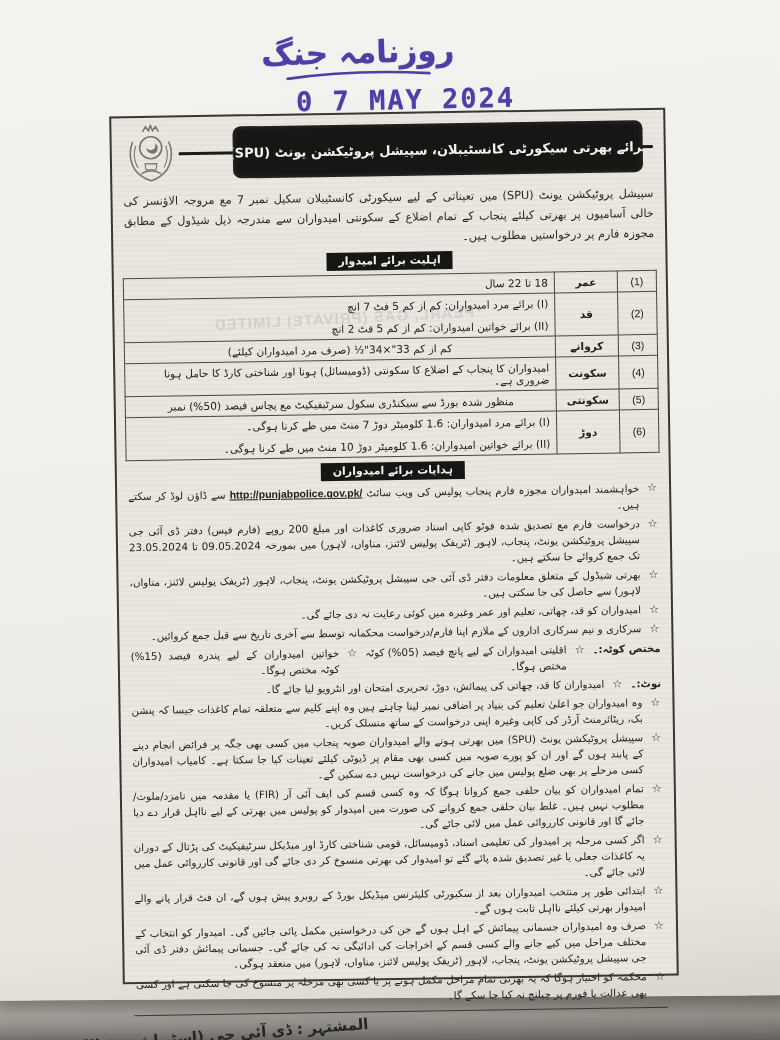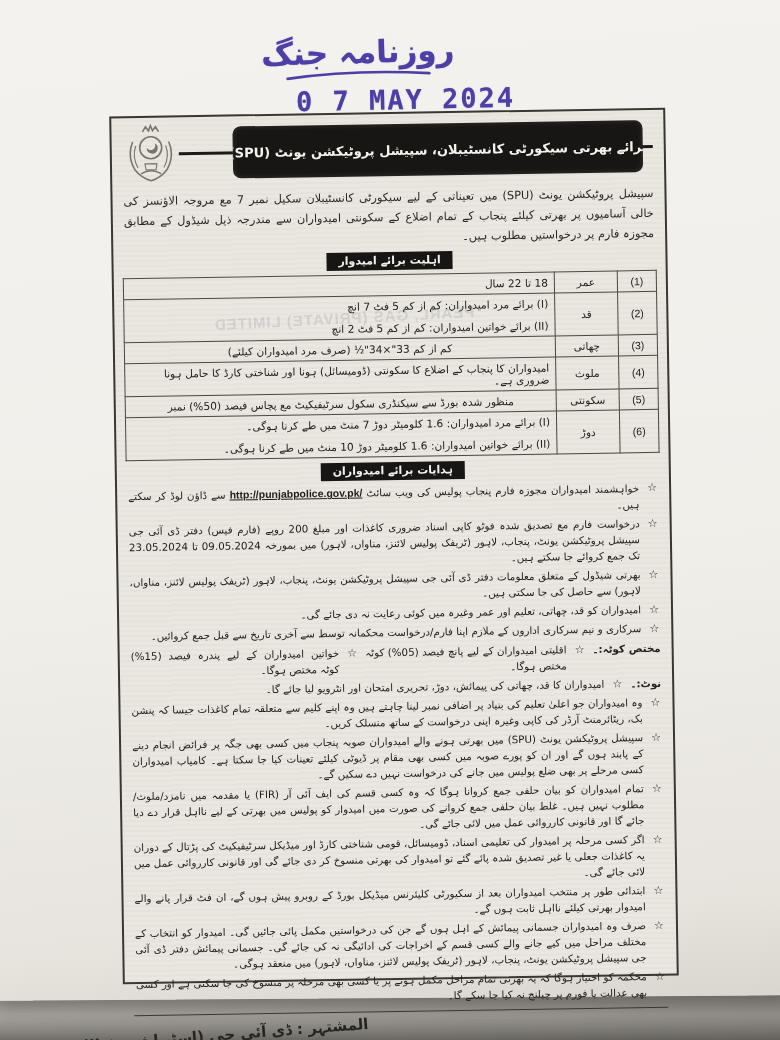--- a/index.html
+++ b/index.html
@@ -77,21 +77,21 @@
     font-size:11px;text-align:center;
     width:max-content;margin:5px auto 4px auto;padding:2px 12px 3px 12px;
   }
   
   table.elig{
     width:100%;border-collapse:collapse;border:1.5px solid #3a3732;
     font-size:10.6px;
   }
   table.elig td{border:1px solid #4a473f;padding:4px 6px;vertical-align:middle;}
   td.num{width:26px;text-align:center;font-family:"Liberation Sans",sans-serif;direction:ltr;}
-  td.lbl{width:50px;text-align:center;font-weight:normal;}
+  td.lbl{width:50px;text-align:center;font-weight:bold;}
   td.val{text-align:right;}
   .val-split{display:flex;justify-content:space-between;gap:10px;flex-wrap:wrap;}
   tr.center td.val{text-align:center;}
   
   .instr{display:flex;gap:7px;align-items:flex-start;margin:3px 2px;font-size:10.3px;line-height:1.55;}
   .instr-label{font-weight:bold;white-space:nowrap;}
   .instr-label:empty{display:none;}
   .star{flex:0 0 12px;text-align:center;font-size:11px;line-height:1.5;color:#23211d;}
   .instr-text{text-align:justify;}
   .url{font-weight:bold;text-decoration:underline;direction:ltr;unicode-bidi:embed;font-family:"Liberation Sans",sans-serif;font-size:10.5px;}
@@ -161,26 +161,26 @@
         <td class="lbl">قد</td>
         <td class="val">
           <div class="val-split">
             <span>(I) برائے مرد امیدواران: کم از کم 5 فٹ 7 انچ</span>
             <span>(II) برائے خواتین امیدواران: کم از کم 5 فٹ 2 انچ</span>
           </div>
         </td>
       </tr>
       <tr class="center">
         <td class="num">(3)</td>
-        <td class="lbl">چھاتی</td>
+        <td class="lbl">کروانے</td>
         <td class="val">کم از کم 33"×34"½ (صرف مرد امیدواران کیلئے)</td>
       </tr>
       <tr>
         <td class="num">(4)</td>
-        <td class="lbl">ملوث</td>
+        <td class="lbl">سکونت</td>
         <td class="val">امیدواران کا پنجاب کے اضلاع کا سکونتی (ڈومیسائل) ہونا اور شناختی کارڈ کا حامل ہونا ضروری ہے۔</td>
       </tr>
       <tr class="center">
         <td class="num">(5)</td>
         <td class="lbl">سکونتی</td>
         <td class="val">منظور شدہ بورڈ سے سیکنڈری سکول سرٹیفیکیٹ مع پچاس فیصد (50%) نمبر</td>
       </tr>
       <tr>
         <td class="num">(6)</td>
         <td class="lbl">دوڑ</td>

